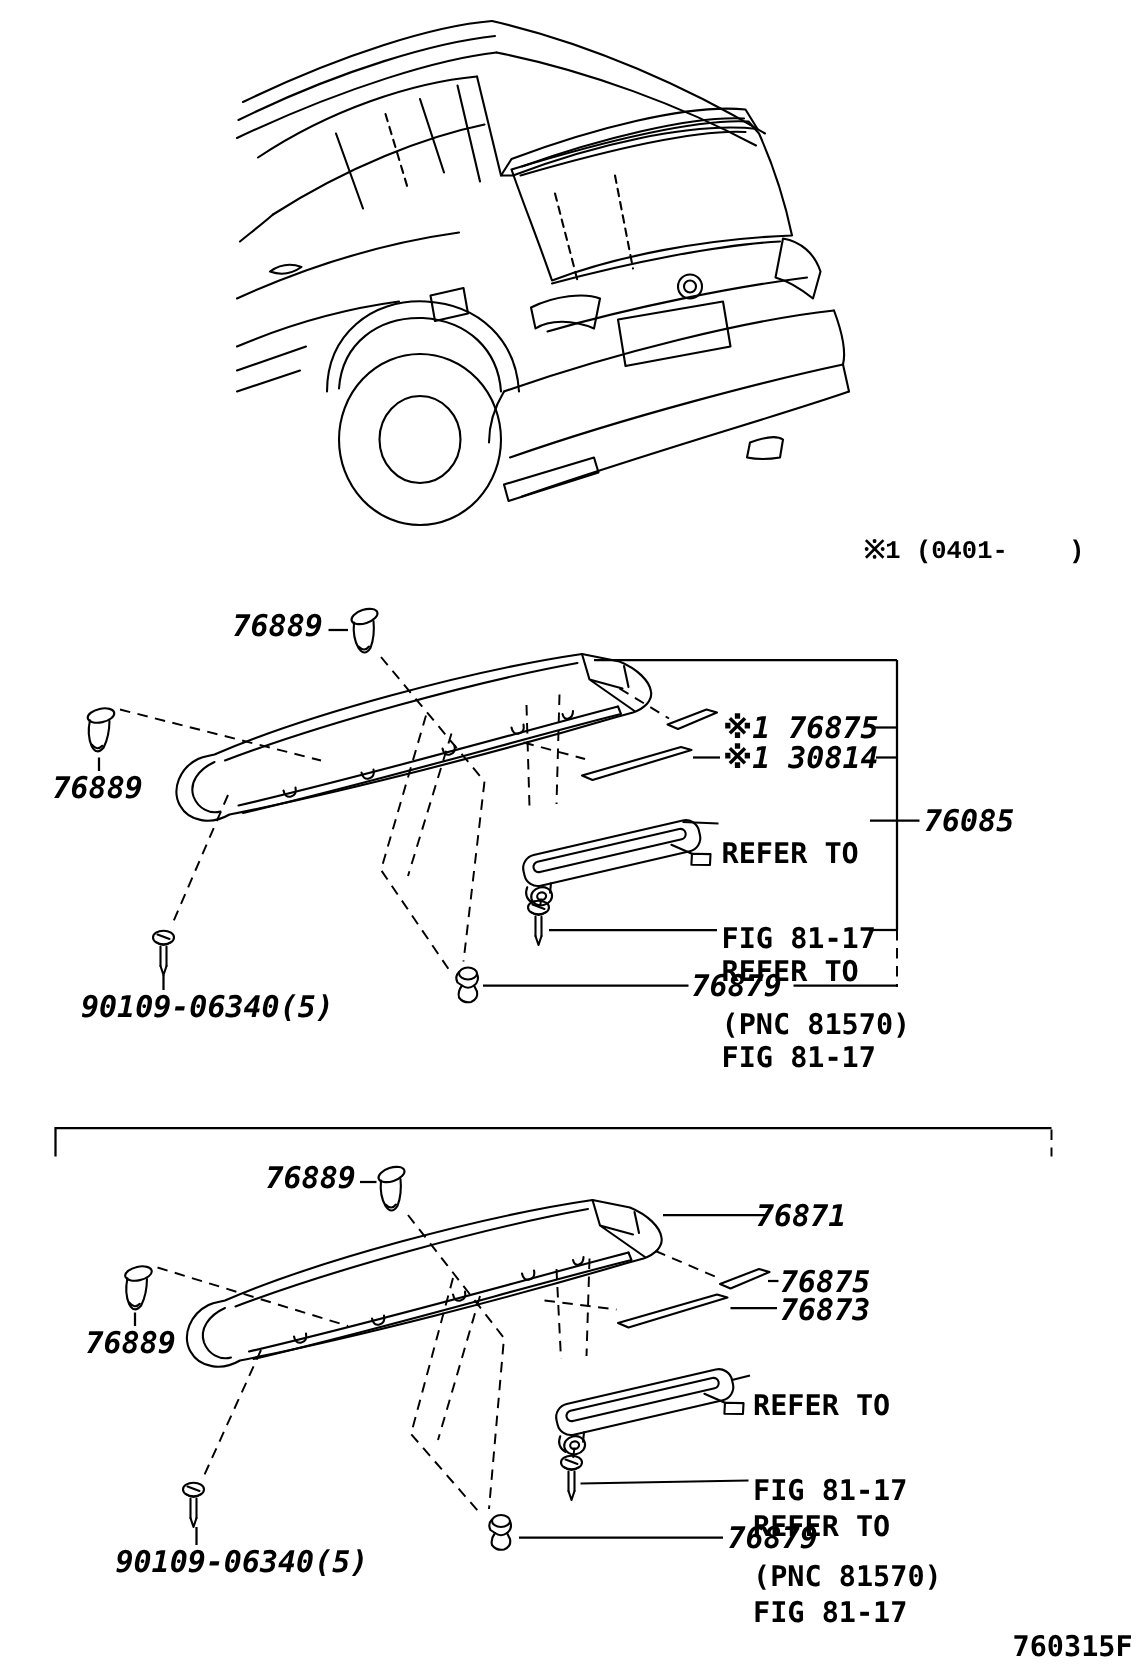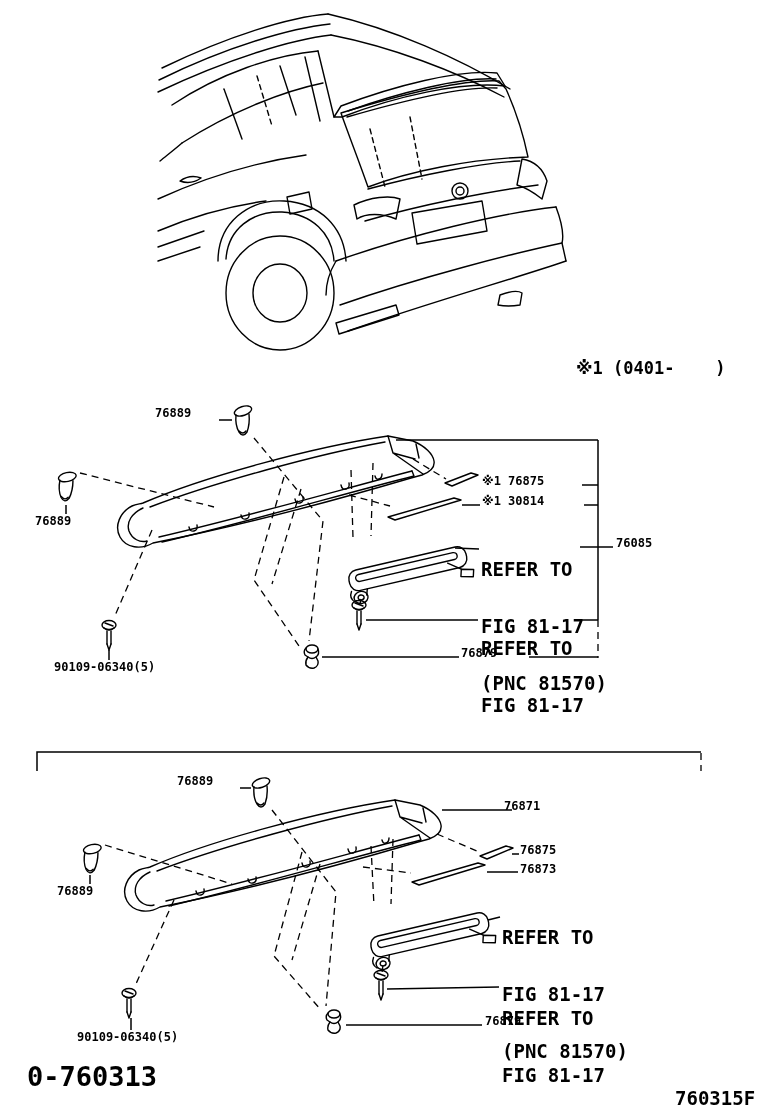--- a/index.html
+++ b/index.html
@@ -9,22 +9,22 @@
     overflow:hidden;margin:0 auto;
     font-family:"DejaVu Sans Mono","Liberation Mono",monospace;
   }
   svg.art{position:absolute;left:0;top:0;width:760px;height:1112px;}
   svg.art *{vector-effect:non-scaling-stroke;}
   .lbl{
     position:absolute;color:#000;font-weight:bold;line-height:1;
     white-space:pre;letter-spacing:0;
     font-family:"DejaVu Sans Mono","Liberation Mono","DejaVu Sans",monospace;
   }
-  .pn{font-size:12px;}
-  .note{font-size:17px;}
+  .pn{font-size:20px;font-style:italic;}
+  .note{font-size:17px;font-family:Liberation Mono, monospace;}
   .ref{font-size:19px;line-height:19px;}
   .fl{font-size:27px;}
   .fr{font-size:19px;}
   .stroke{stroke:#000;fill:none;stroke-width:1.4;stroke-linecap:round;stroke-linejoin:round;}
   .lead{stroke:#000;fill:none;stroke-width:1.5;}
   .dash{stroke:#000;fill:none;stroke-width:1.3;stroke-dasharray:7 5;}
   .dash2{stroke-dasharray:5 4;}
 </style>
 </head>
 <body>
@@ -234,16 +234,15 @@
     <div>(PNC 81570)</div>
   </div>
   <div class="lbl pn" style="left:57px;top:885px">76889</div>
   <div class="lbl ref" style="left:502px;top:971px">
     <div>REFER TO</div>
     <div>FIG 81-17</div>
   </div>
   <div class="lbl pn" style="left:485px;top:1015px">76879</div>
   <div class="lbl pn" style="left:77px;top:1031px">90109-06340(5)</div>
 
-  <div class="lbl fl" style="left:27px;top:1063px">0-760313</div>
   <div class="lbl fr" style="left:675px;top:1089px">760315F</div>
 
 </div>
 
 </body></html>

